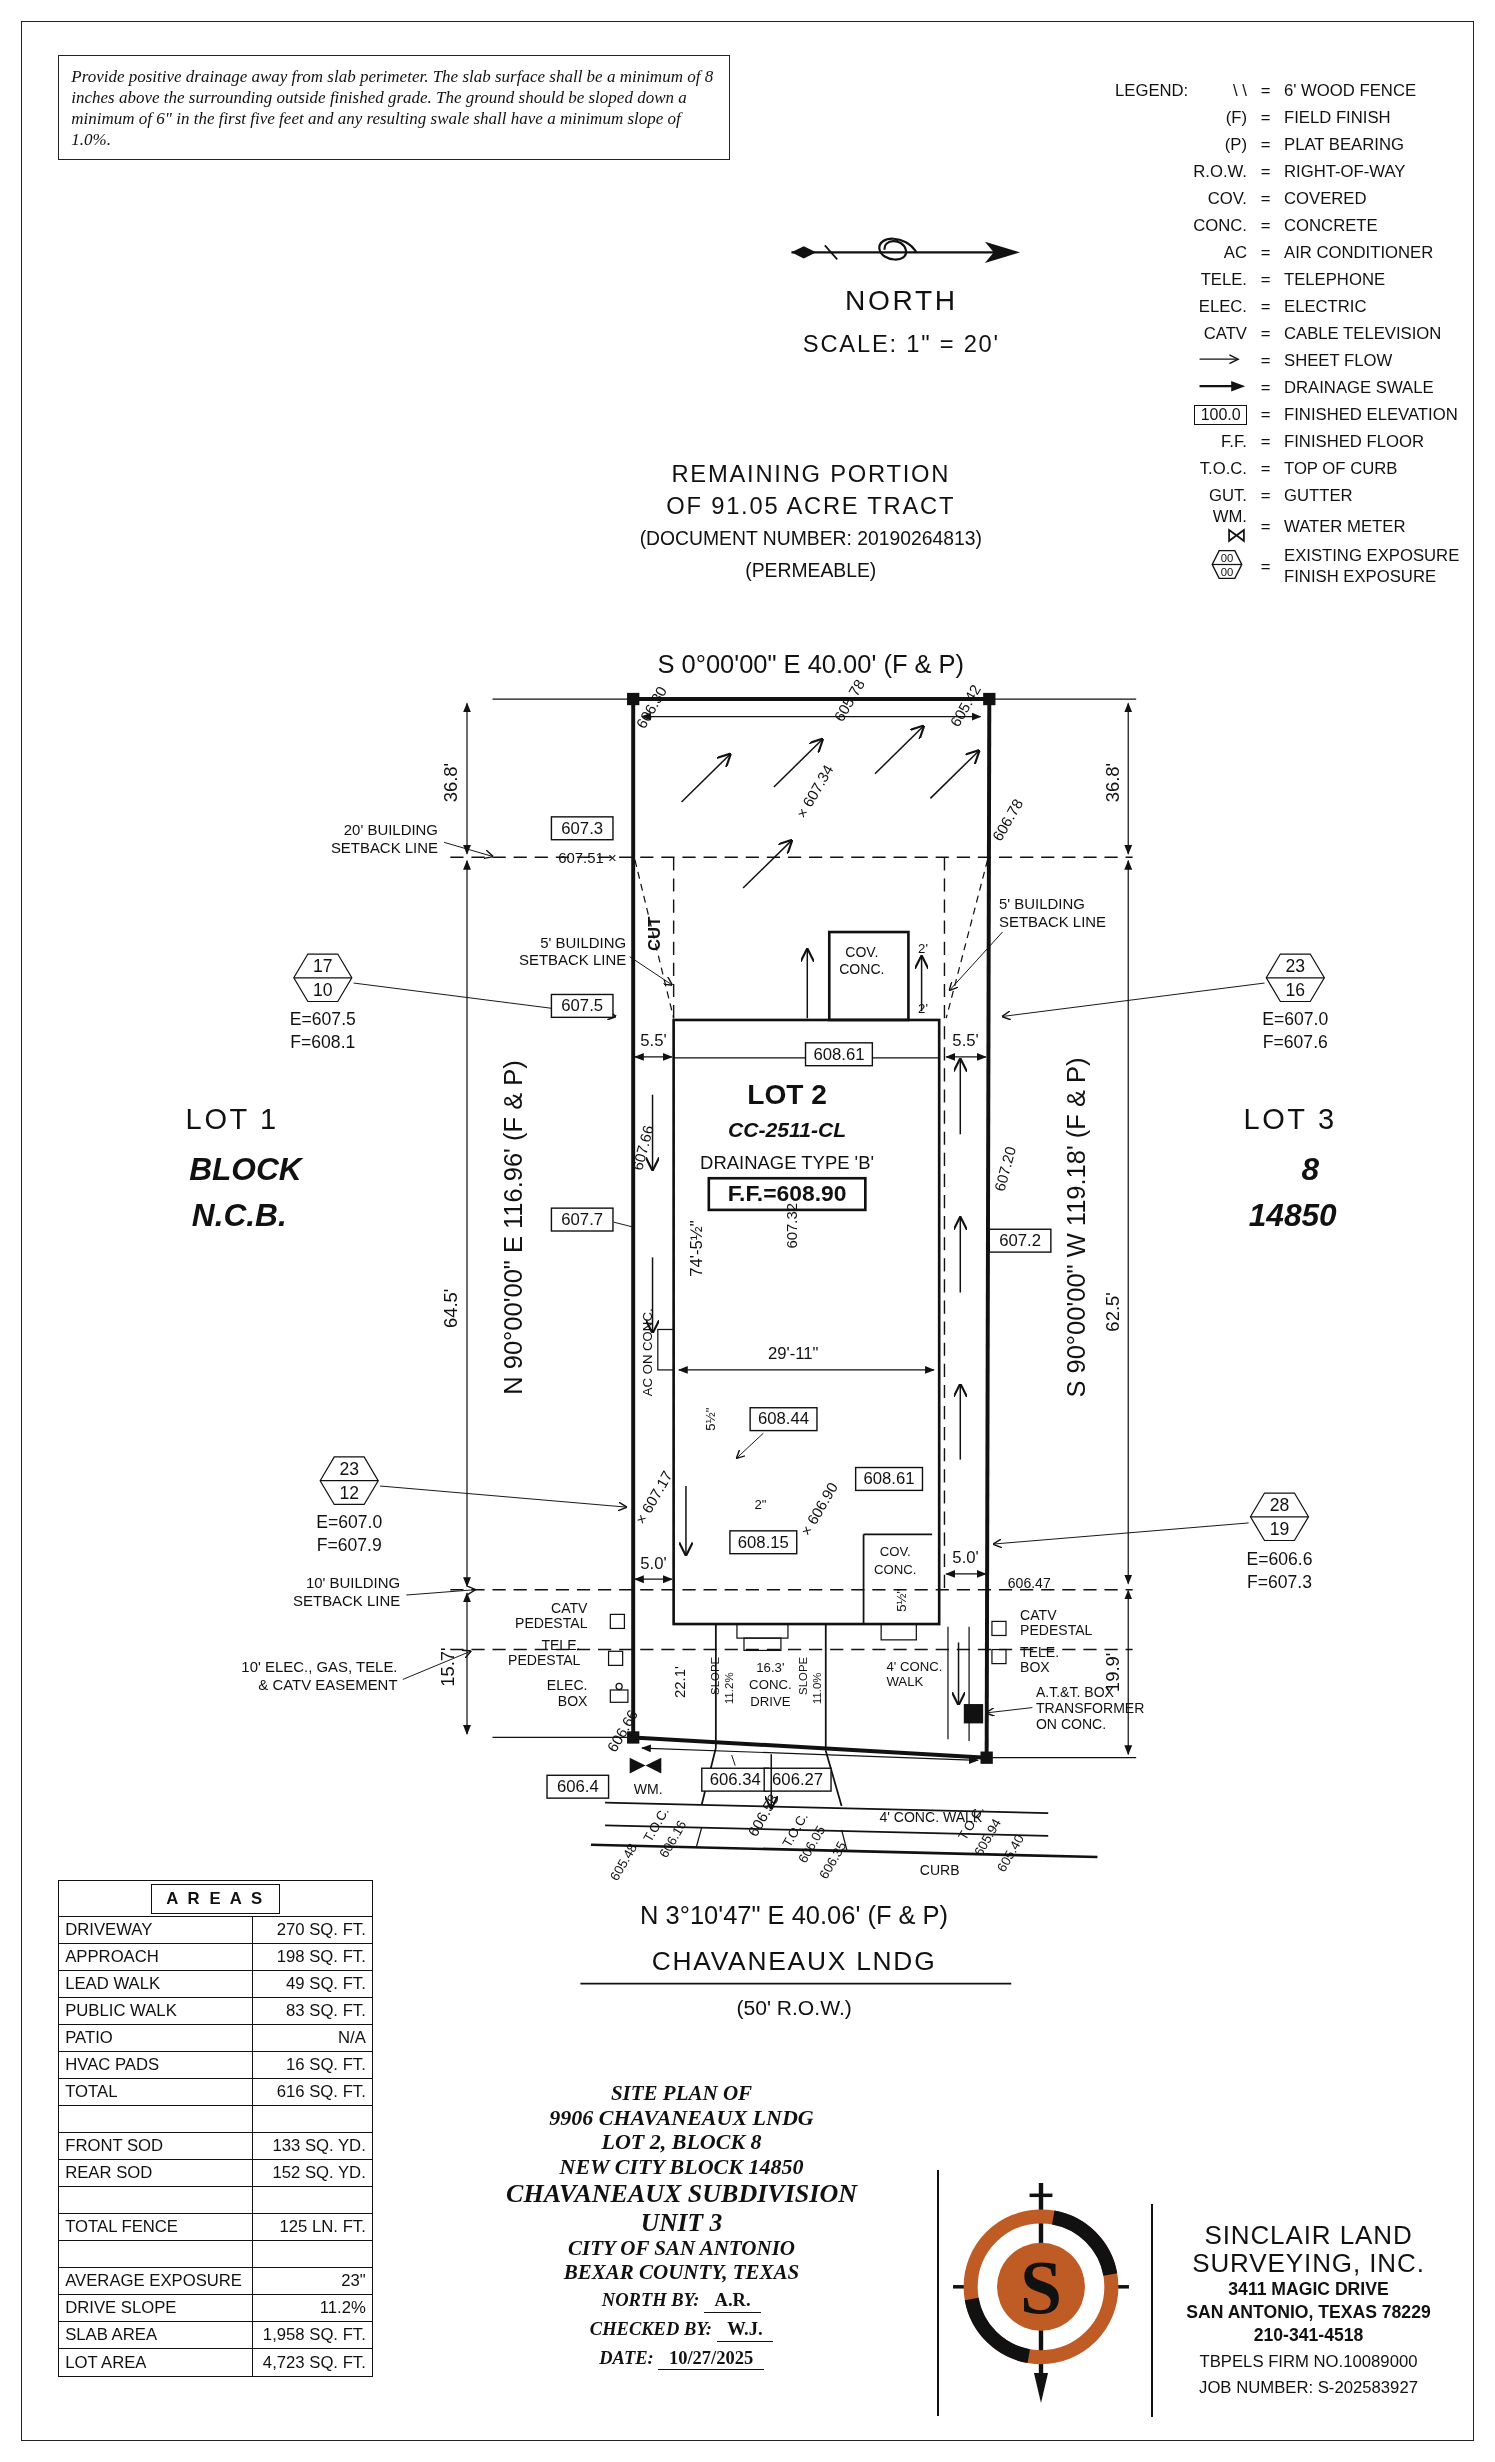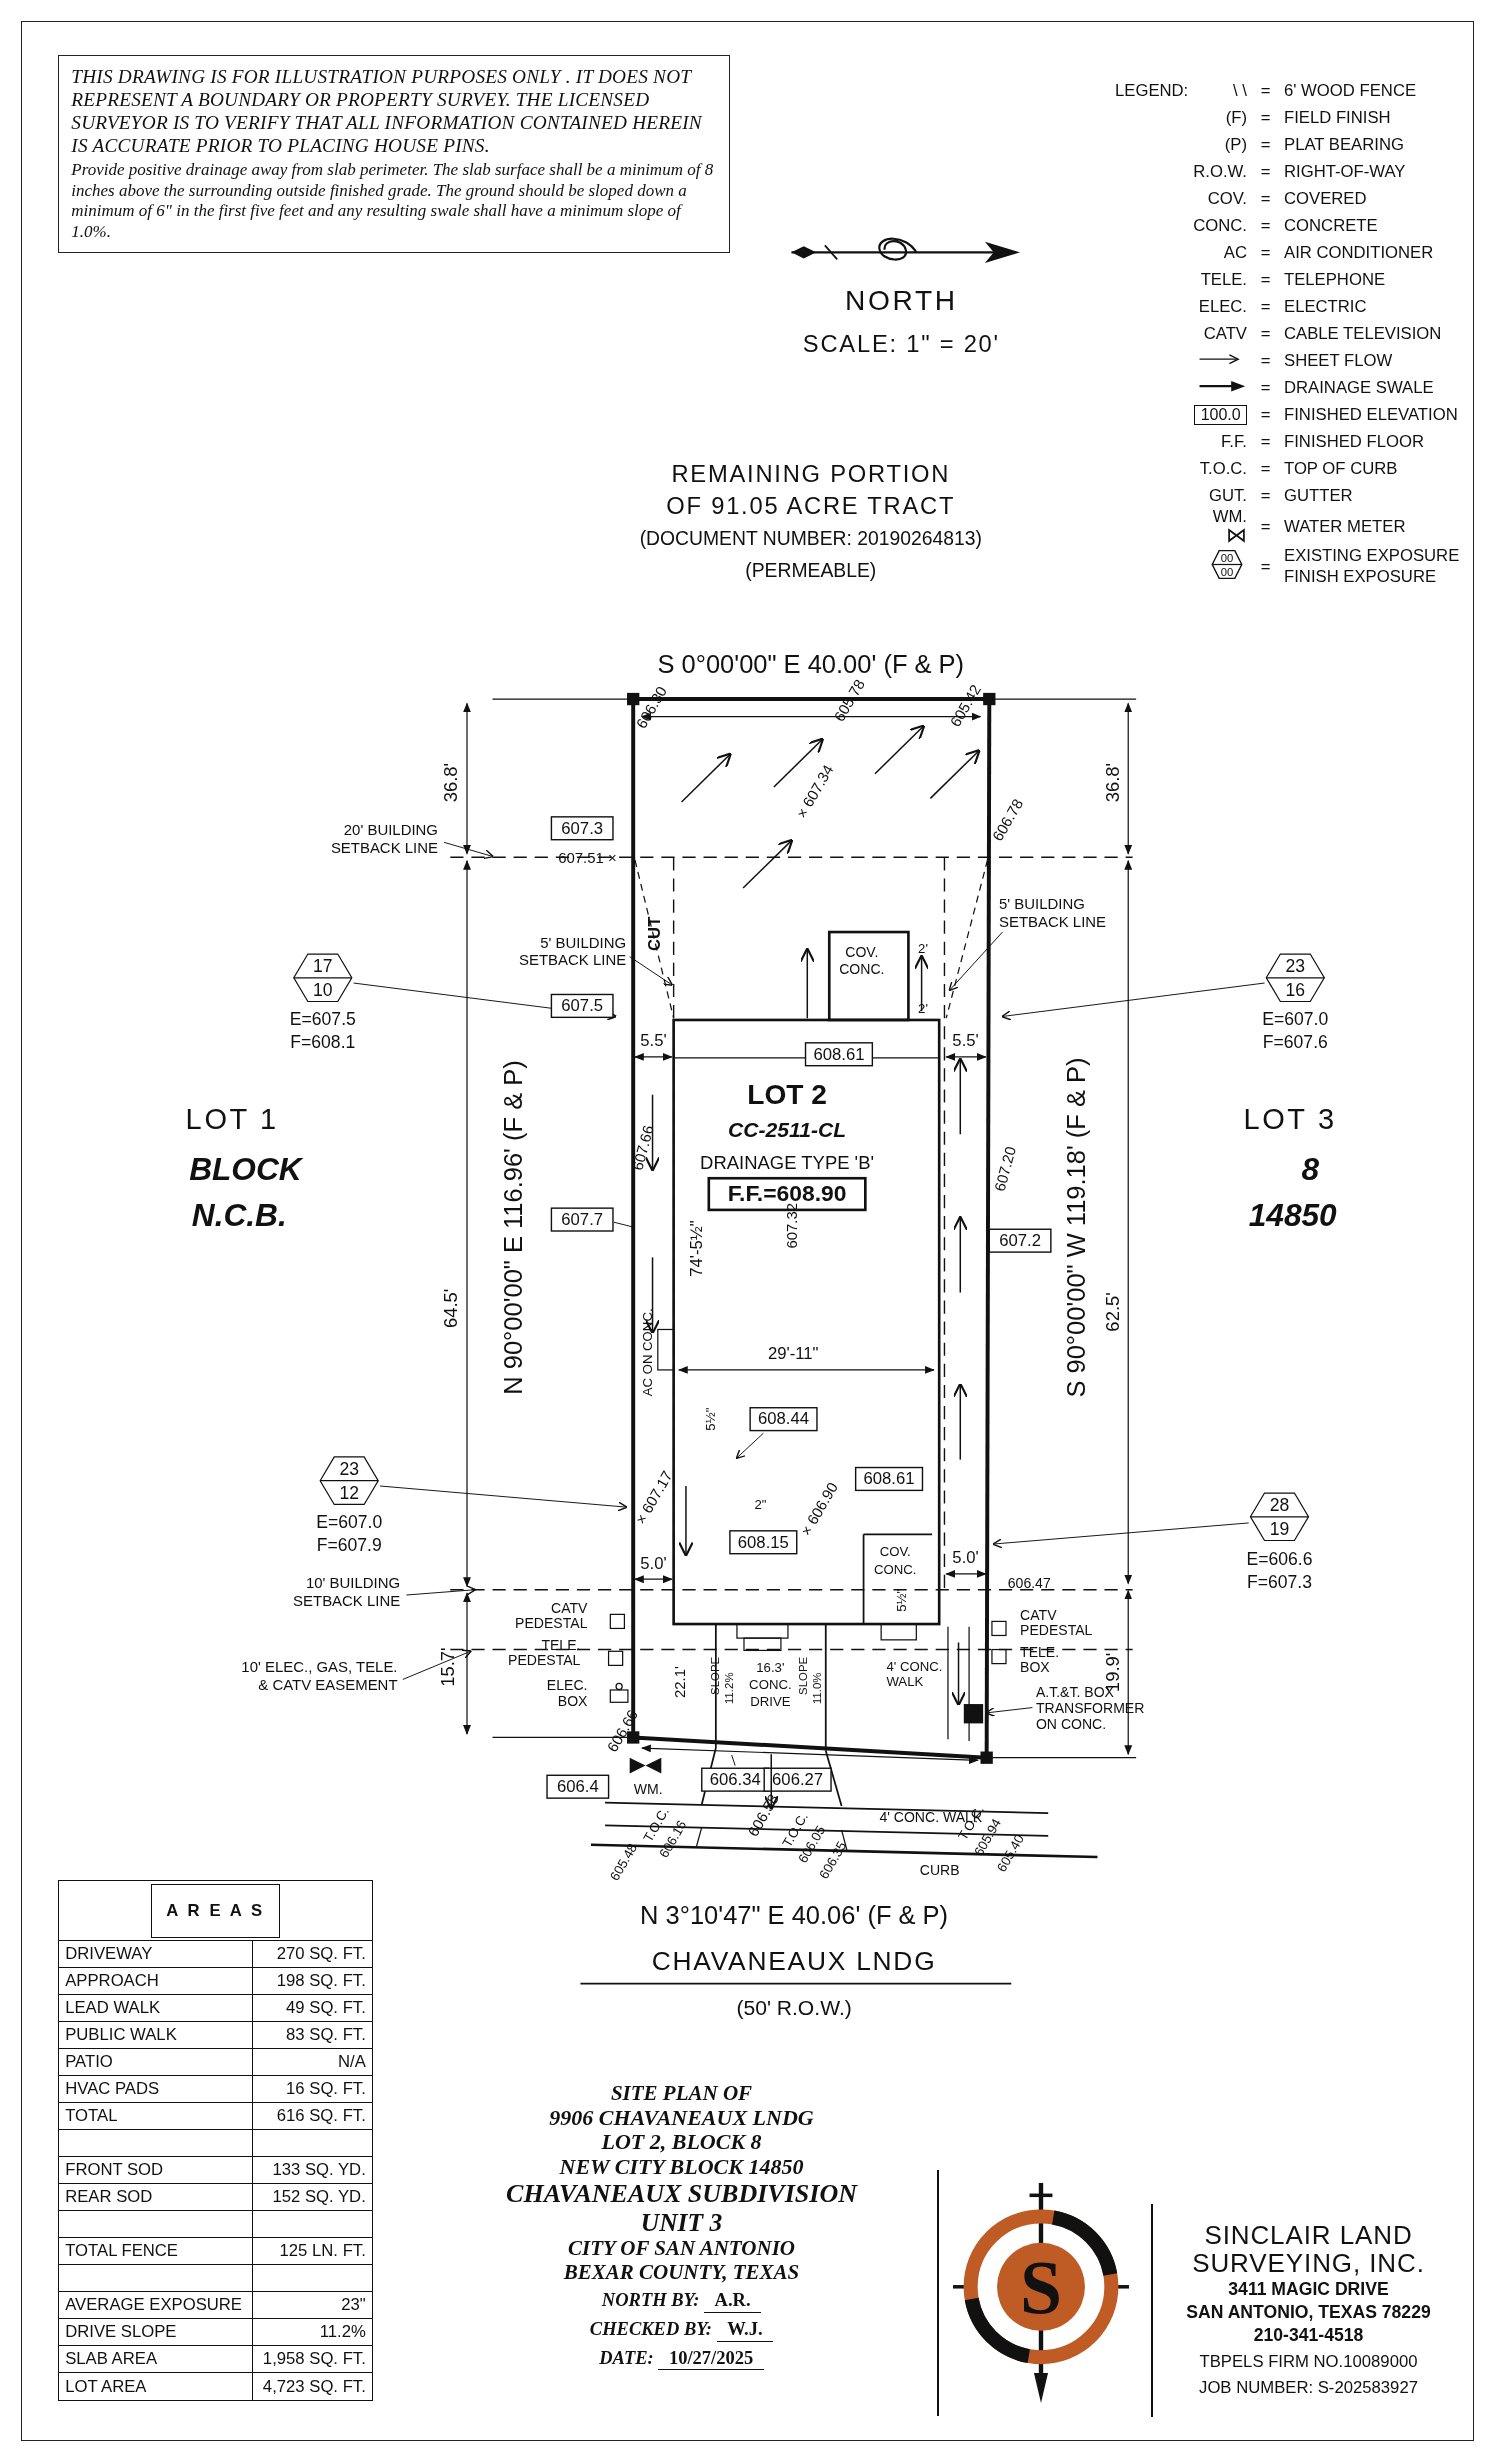--- a/index.html
+++ b/index.html
@@ -16,21 +16,21 @@
 .lrow{display:grid;grid-template-columns:132px 23px 1fr;column-gap:7px;align-items:center;min-height:27px}
 .lrow .sym{text-align:right;white-space:nowrap}
 .lrow .eq{text-align:center}
 .box100{display:inline-block;border:1.4px solid #111;padding:0 5.3px;font-size:16px}
 .wm-sym{display:flex;flex-direction:column;align-items:flex-end;line-height:1}
 .wm-sym .bowtie{font-size:21px;line-height:.9}
 .two{line-height:1.25}
 
 .areas{position:absolute;left:58px;top:1880px;width:315px;border:1.8px solid #111;font-size:16.7px;background:#fff}
 .areas-title{border-bottom:1.8px solid #111;text-align:center;padding:2.6px 0}
-.areas-title span{display:inline-block;border:1.8px solid #111;padding:16px 14px;font-weight:bold;letter-spacing:2.6px;font-size:16.7px}
+.areas-title span{display:inline-block;border:1.8px solid #111;padding:4px 14px;font-weight:bold;letter-spacing:2.6px;font-size:16.7px}
 .ar{display:flex;height:27px;border-bottom:1.3px solid #111;align-items:center}
 .ar:last-child{border-bottom:none}
 .ar .l{flex:1;padding:0 6.2px;white-space:nowrap}
 .ar .v{width:120px;border-left:1.3px solid #111;text-align:center;padding:0 6.2px;white-space:nowrap;align-self:stretch;display:flex;align-items:center;justify-content:flex-end}
 
 .titleblock{position:absolute;left:473px;top:2082px;width:417px;text-align:center;font-family:"Liberation Serif",serif;font-weight:bold;font-style:italic;line-height:1.12}
 .tb1{font-size:21px}.tb2{font-size:22px}.tb5{font-size:26px;margin-top:0}.tb6{font-size:25.5px}.tb7{font-size:21px}
 .meta{font-size:18.5px;margin-top:6.2px}
 .meta .uv{display:inline-block;border-bottom:1.8px solid #111;padding:0 10.6px 0.9px;font-style:normal}
 
@@ -63,21 +63,20 @@
 .ffbox{fill:#fff;stroke:#111;stroke-width:3}
 .blk{fill:#111}
 </style>
 </head>
 <body>
 
 <div class="sheet">
   <div class="pborder"></div>
 
   <div class="disclaimer">
-    <div class="p1">THIS DRAWING IS FOR ILLUSTRATION PURPOSES ONLY . IT DOES NOT REPRESENT A BOUNDARY OR PROPERTY SURVEY. THE LICENSED SURVEYOR IS TO VERIFY THAT ALL INFORMATION CONTAINED HEREIN IS ACCURATE PRIOR TO PLACING HOUSE PINS.</div>
     <div class="p2">Provide positive drainage away from slab perimeter. The slab surface shall be a minimum of 8 inches above the surrounding outside finished grade. The ground should be sloped down a minimum of 6" in the first five feet and any resulting swale shall have a minimum slope of 1.0%.</div>
   </div>
 
   <div class="legend">
     <div class="legend-title">LEGEND:</div>
     <div class="lrow">
         <span class="sym">\ \</span>
         <span class="eq">=</span>
         <span>6' WOOD FENCE</span>
       </div>

